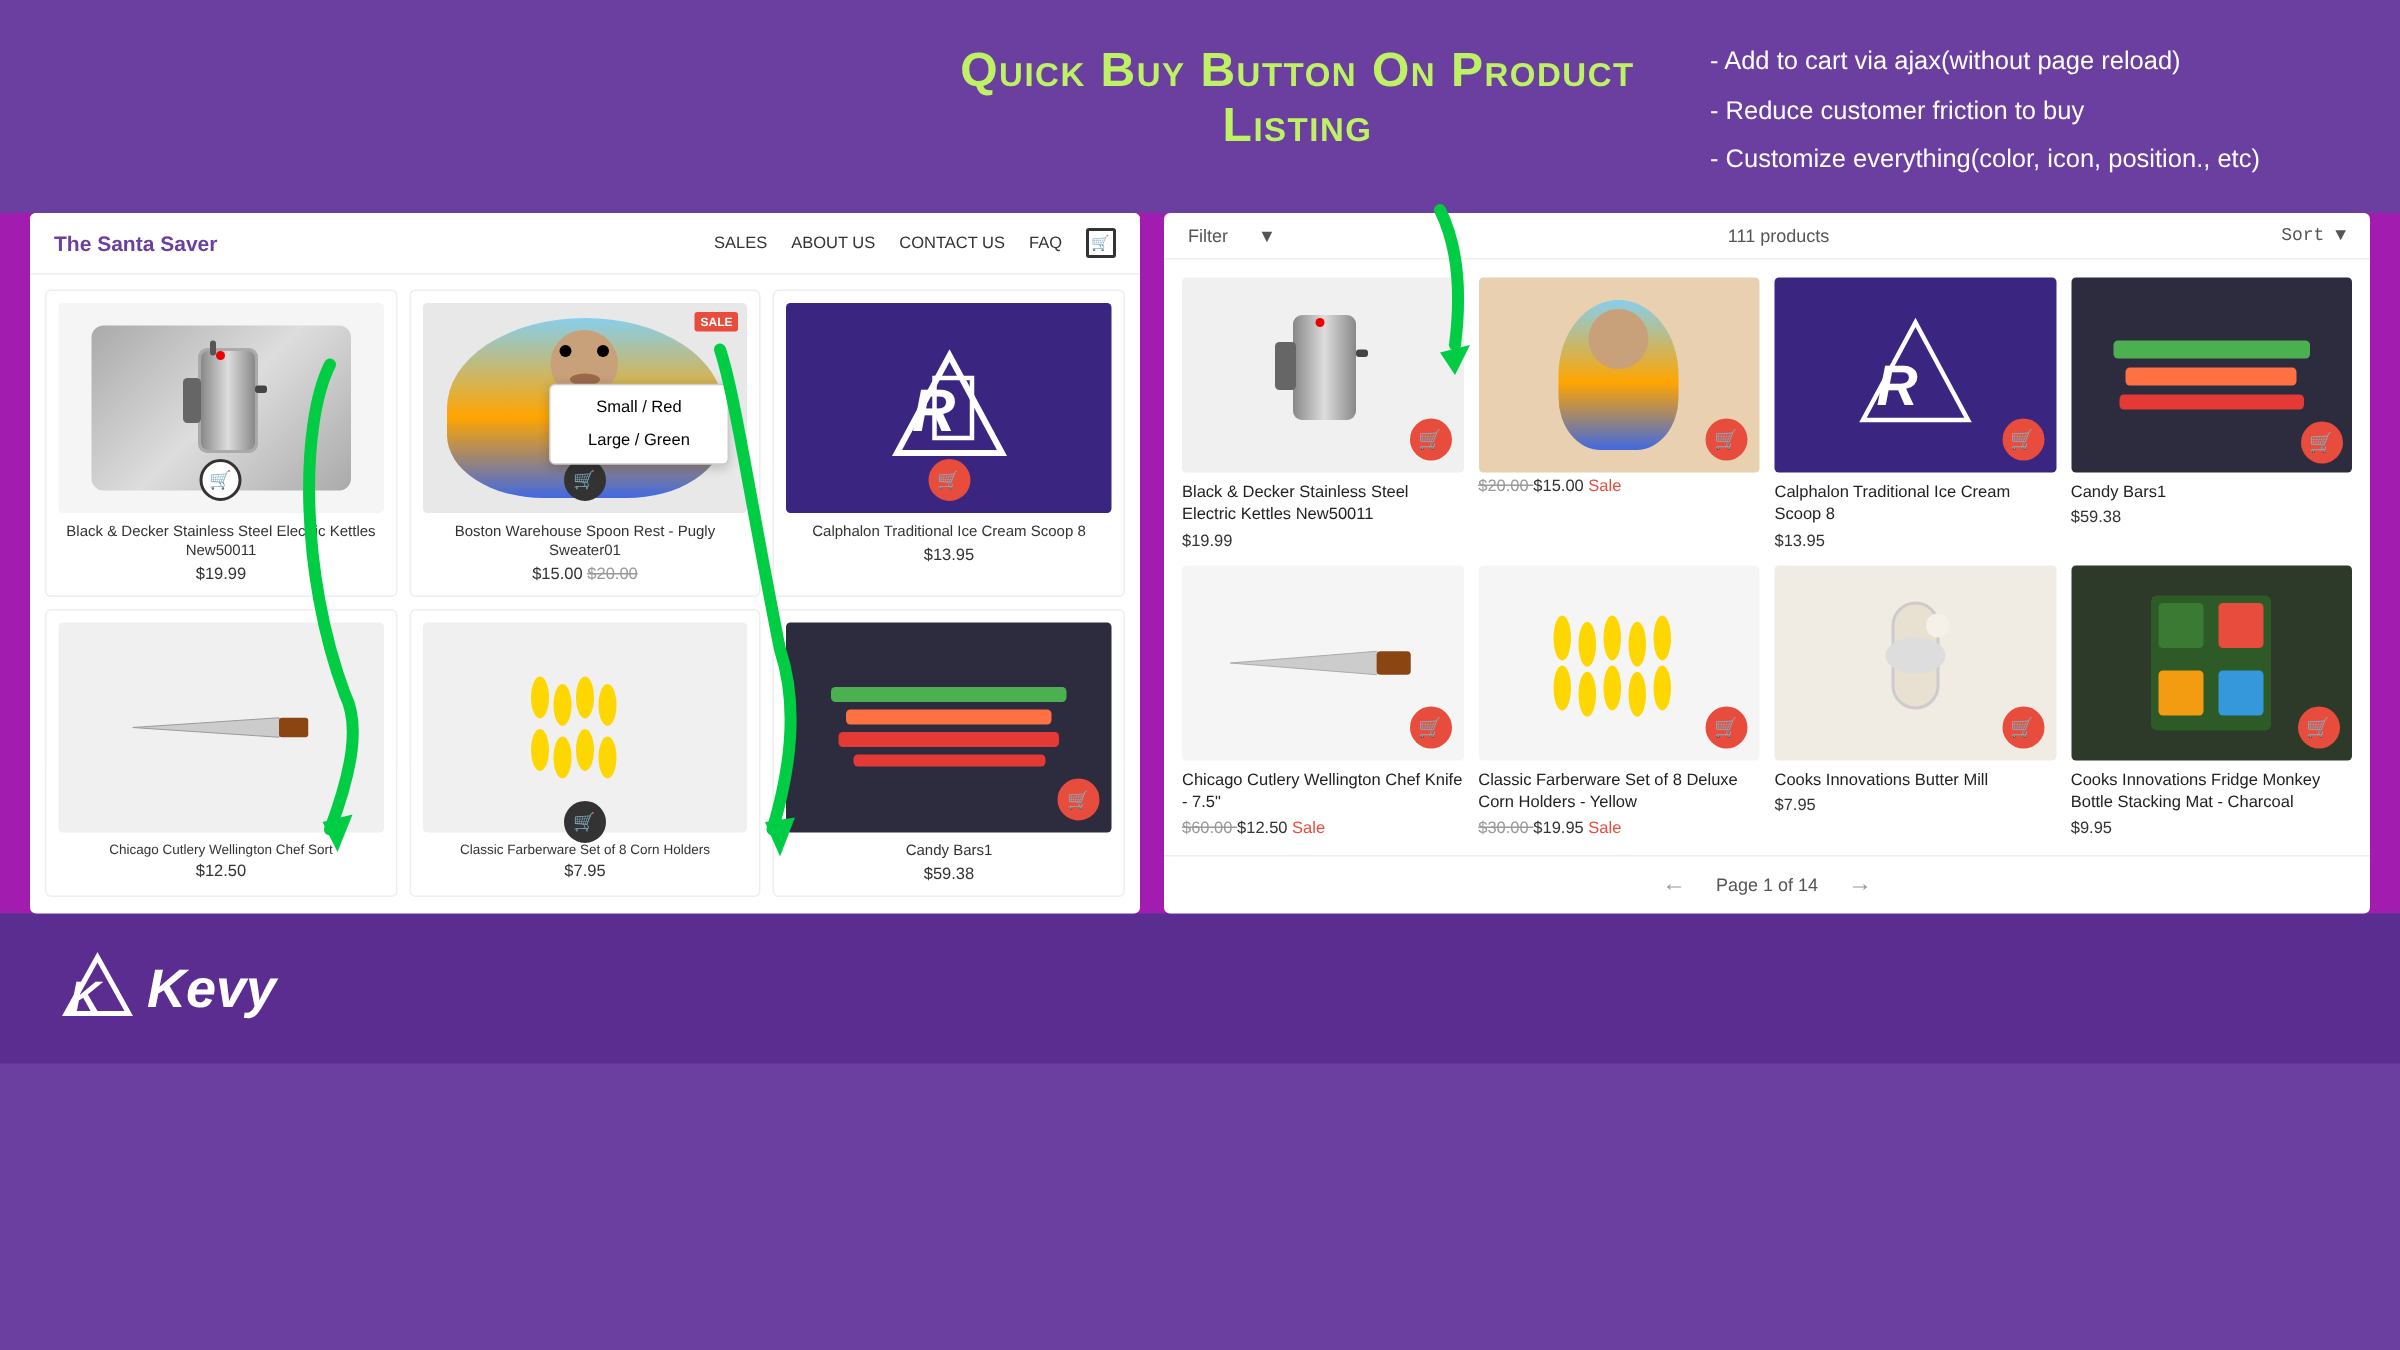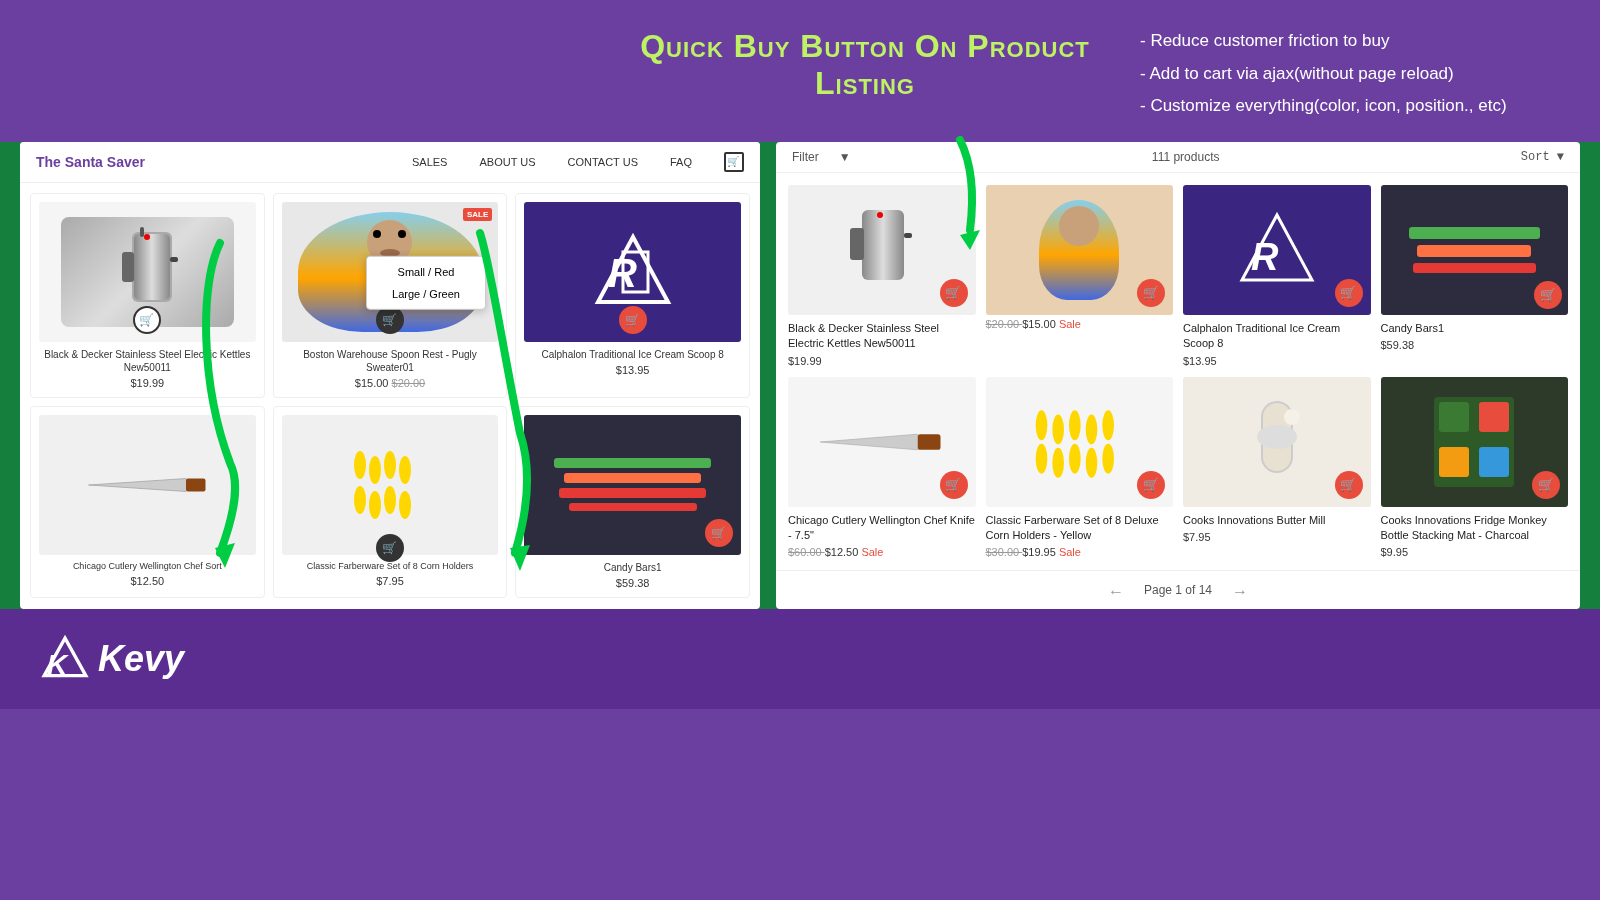--- a/index.html
+++ b/index.html
@@ -28,21 +28,21 @@
       color: white;
       font-size: 17px;
       line-height: 1.8;
       padding-top: 8px;
     }
     .banner-features div { margin-bottom: 2px; }
 
     
     .main-content {
       display: flex;
-      background: #15803d;
+      background: #a21caf;
       padding: 0 20px 0 20px;
       gap: 16px;
     }
 
     
     .shop-left {
       flex: 0 0 740px;
       background: white;
       border-radius: 4px;
       overflow: hidden;
@@ -56,21 +56,21 @@
       border-bottom: 1px solid #eee;
       gap: 20px;
     }
     .shop-nav-brand {
       color: #6b3fa0;
       font-size: 14px;
       font-weight: bold;
     }
     .shop-nav-links {
       display: flex;
-      gap: 32px;
+      gap: 16px;
       margin-left: auto;
       align-items: center;
     }
     .shop-nav-links span {
       font-size: 11px;
       color: #333;
       cursor: pointer;
     }
     .cart-icon {
       width: 20px;
@@ -323,22 +323,22 @@
     }
     .strikethrough { text-decoration: line-through; color: #999; }
   </style>
 </head>
 <body>
 
 <div class="top-banner">
   <div style="flex:1"></div>
   <div class="banner-title">Quick Buy Button On Product Listing</div>
   <div class="banner-features">
+    <div>- Add to cart via ajax(without page reload)</div>
     <div>- Reduce customer friction to buy</div>
-    <div>- Add to cart via ajax(without page reload)</div>
     <div>- Customize everything(color, icon, position., etc)</div>
   </div>
 </div>
 
 <div class="main-content">
 
   <div class="shop-left">
 
     <div class="shop-nav">
       <span class="shop-nav-brand">The Santa Saver</span>

